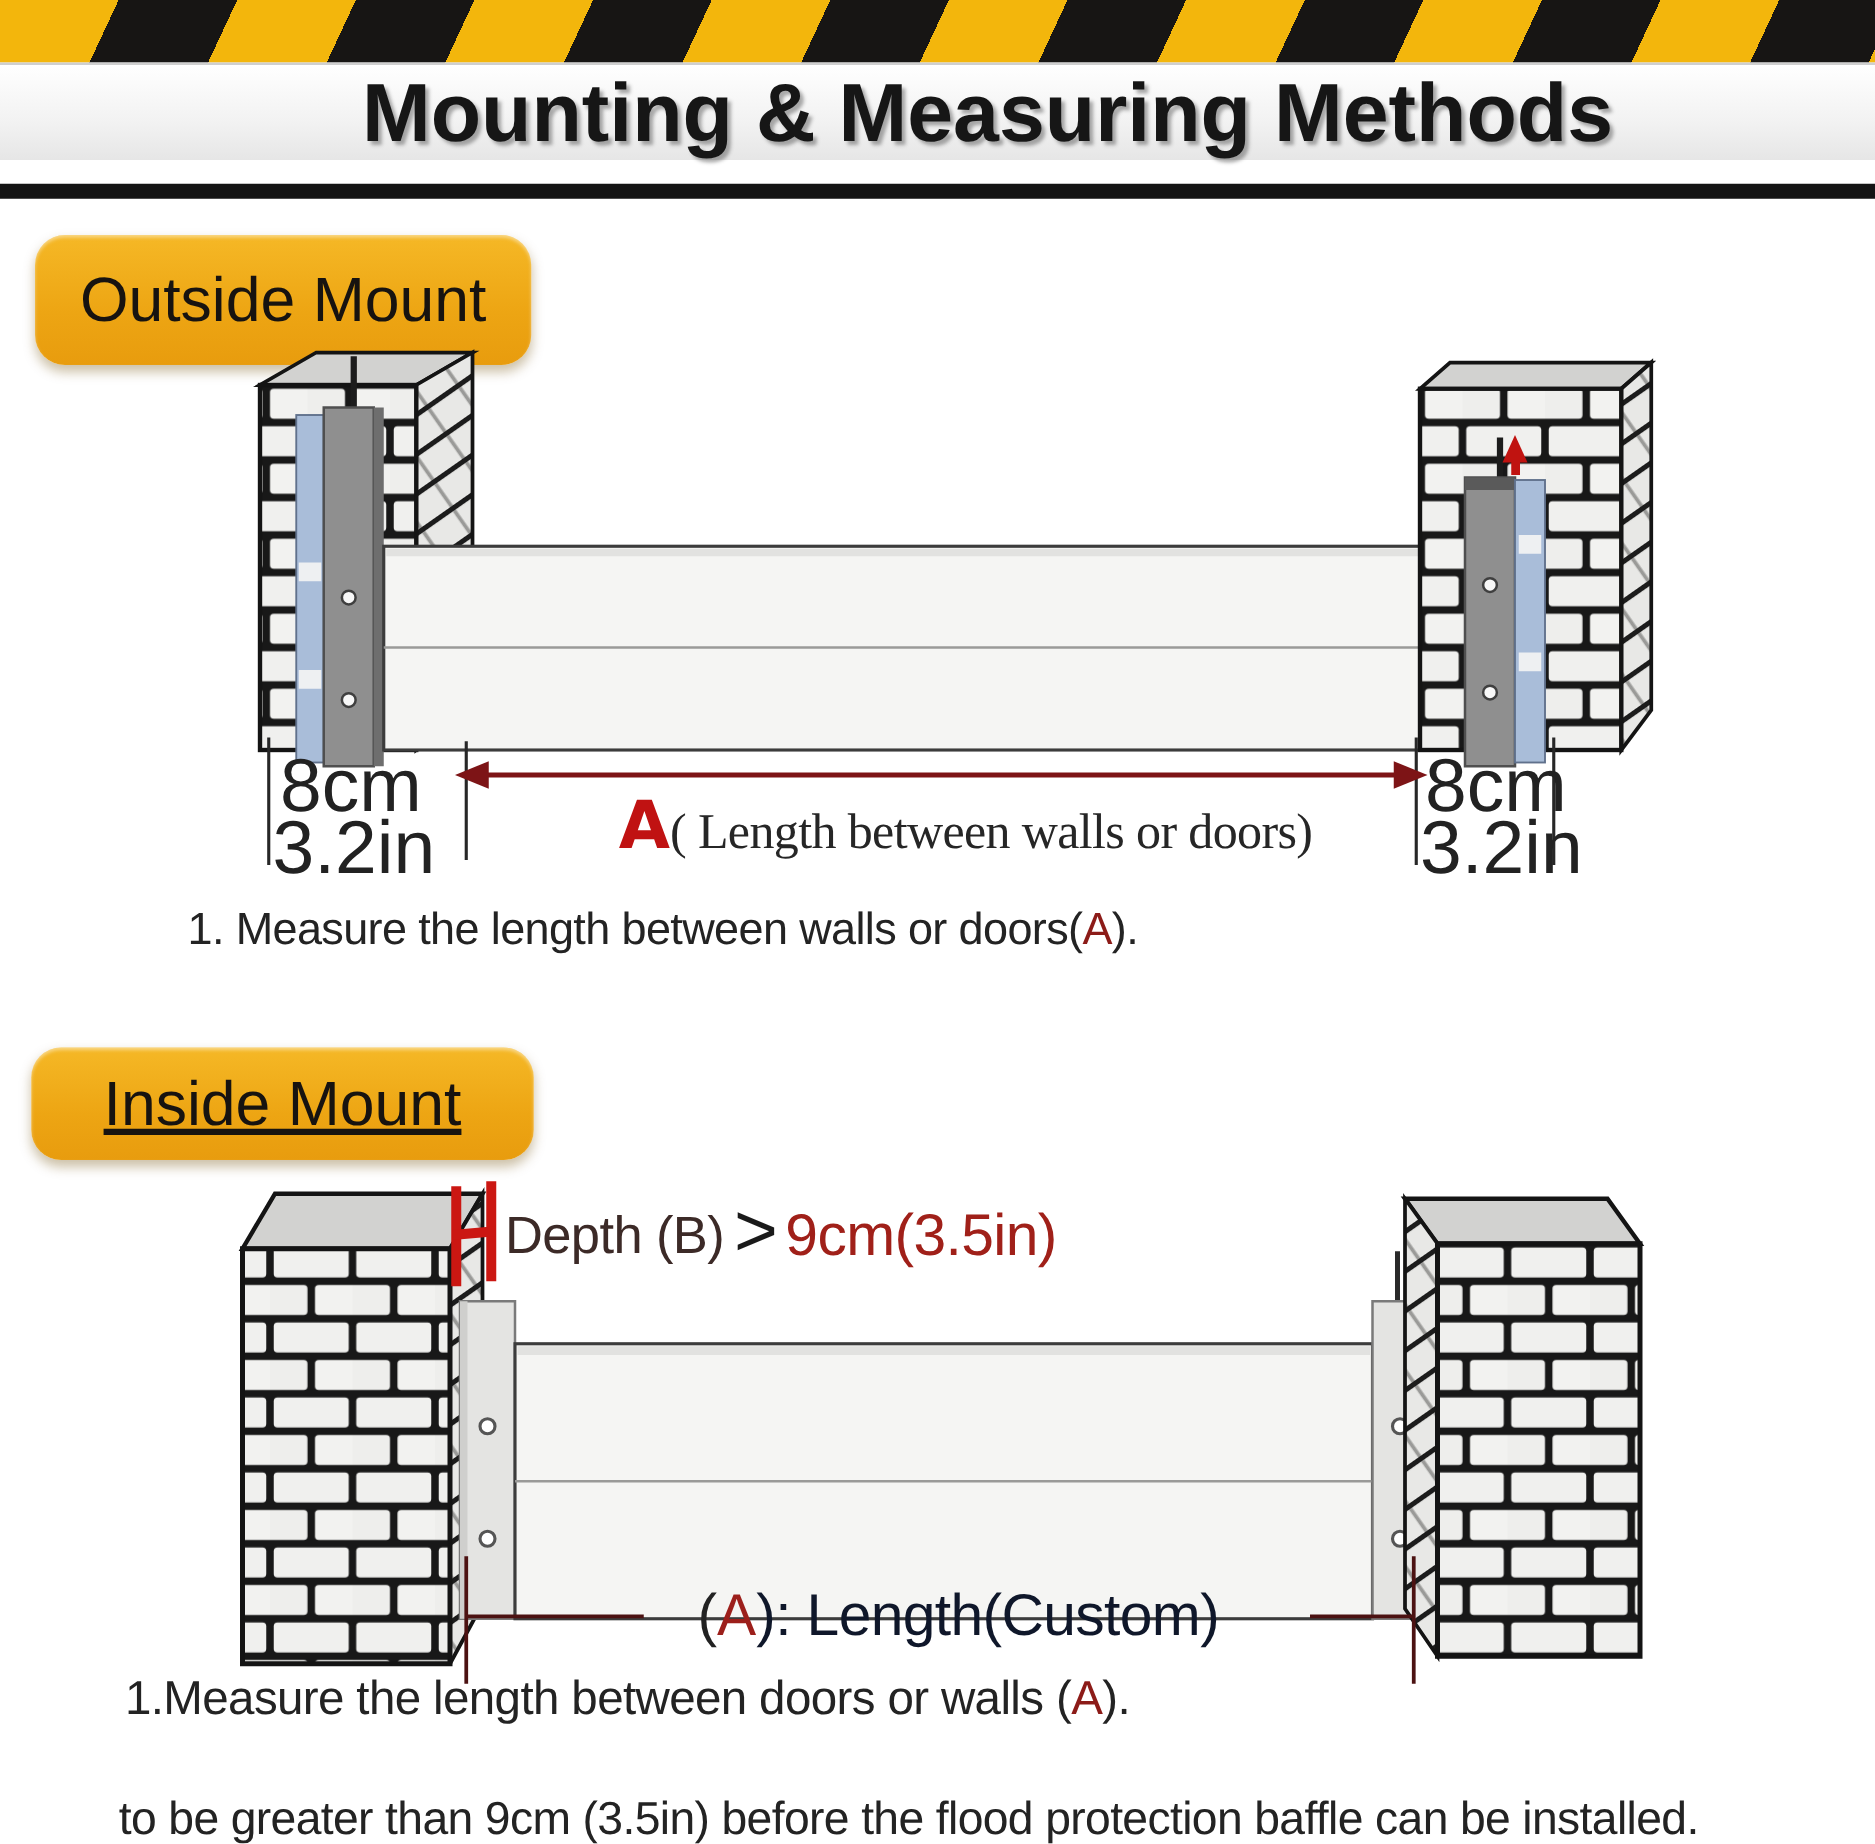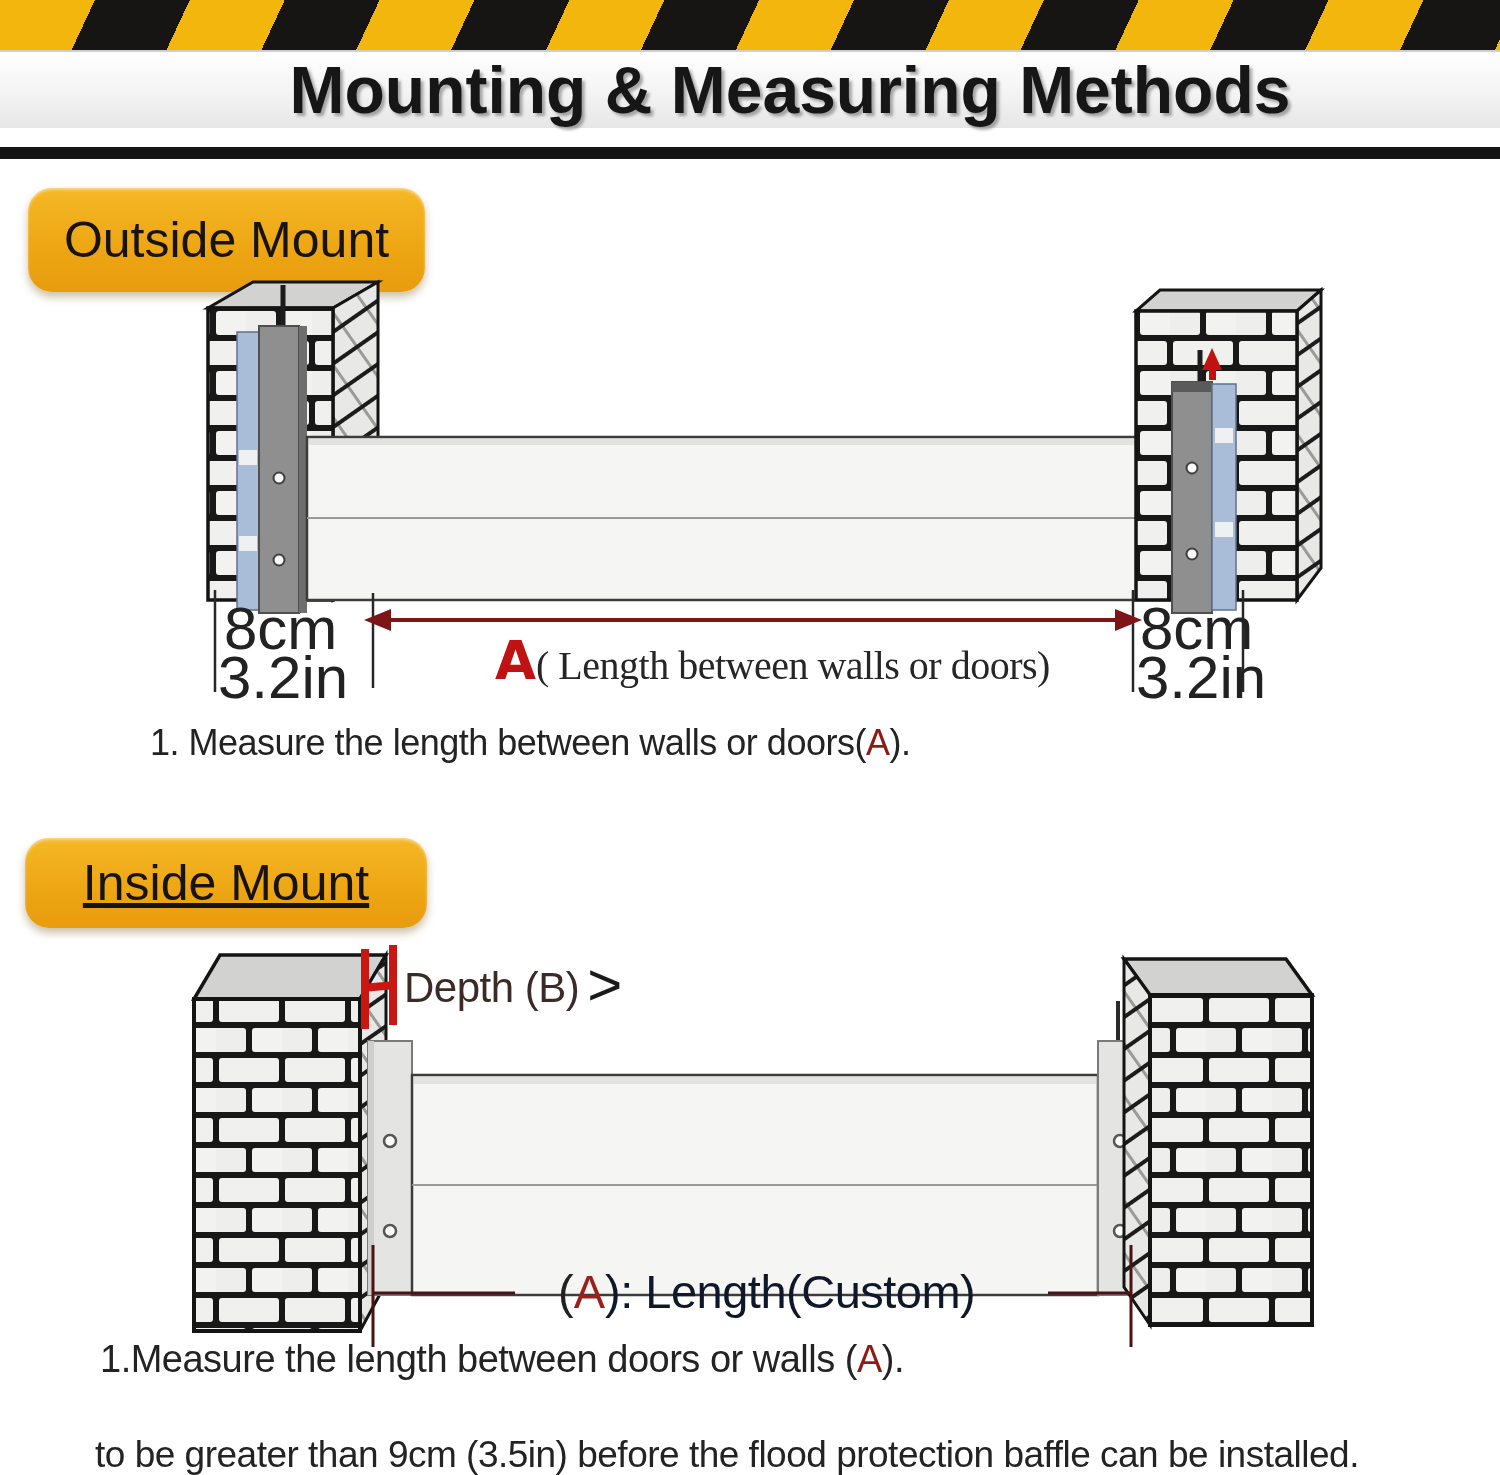--- a/index.html
+++ b/index.html
@@ -219,20 +219,21 @@
       <line x1="223" y1="310" x2="223" y2="412" stroke="#4c1212" stroke-width="3"></line>
       <line x1="223" y1="358" x2="365" y2="358" stroke="#4c1212" stroke-width="3"></line>
       <line x1="898" y1="358" x2="981" y2="358" stroke="#4c1212" stroke-width="3"></line>
       <line x1="981" y1="310" x2="981" y2="412" stroke="#4c1212" stroke-width="3"></line>
     </g>
   </svg>
 
   <div class="txt depth-label">
     <span class="d1">Depth (B) </span>
     <span class="d2">&gt;</span>
+    <span class="d3">9cm(3.5in)</span>
   </div>
 
   <div class="txt length-label">
     <span class="paren">(</span>
     <span class="big-a">A</span>
     <span class="rest">): Length(Custom)</span>
   </div>
 
   <div class="step i-step1">
     <span>1.Measure the length between doors or walls (</span><span class="hl">A</span><span>).</span>

